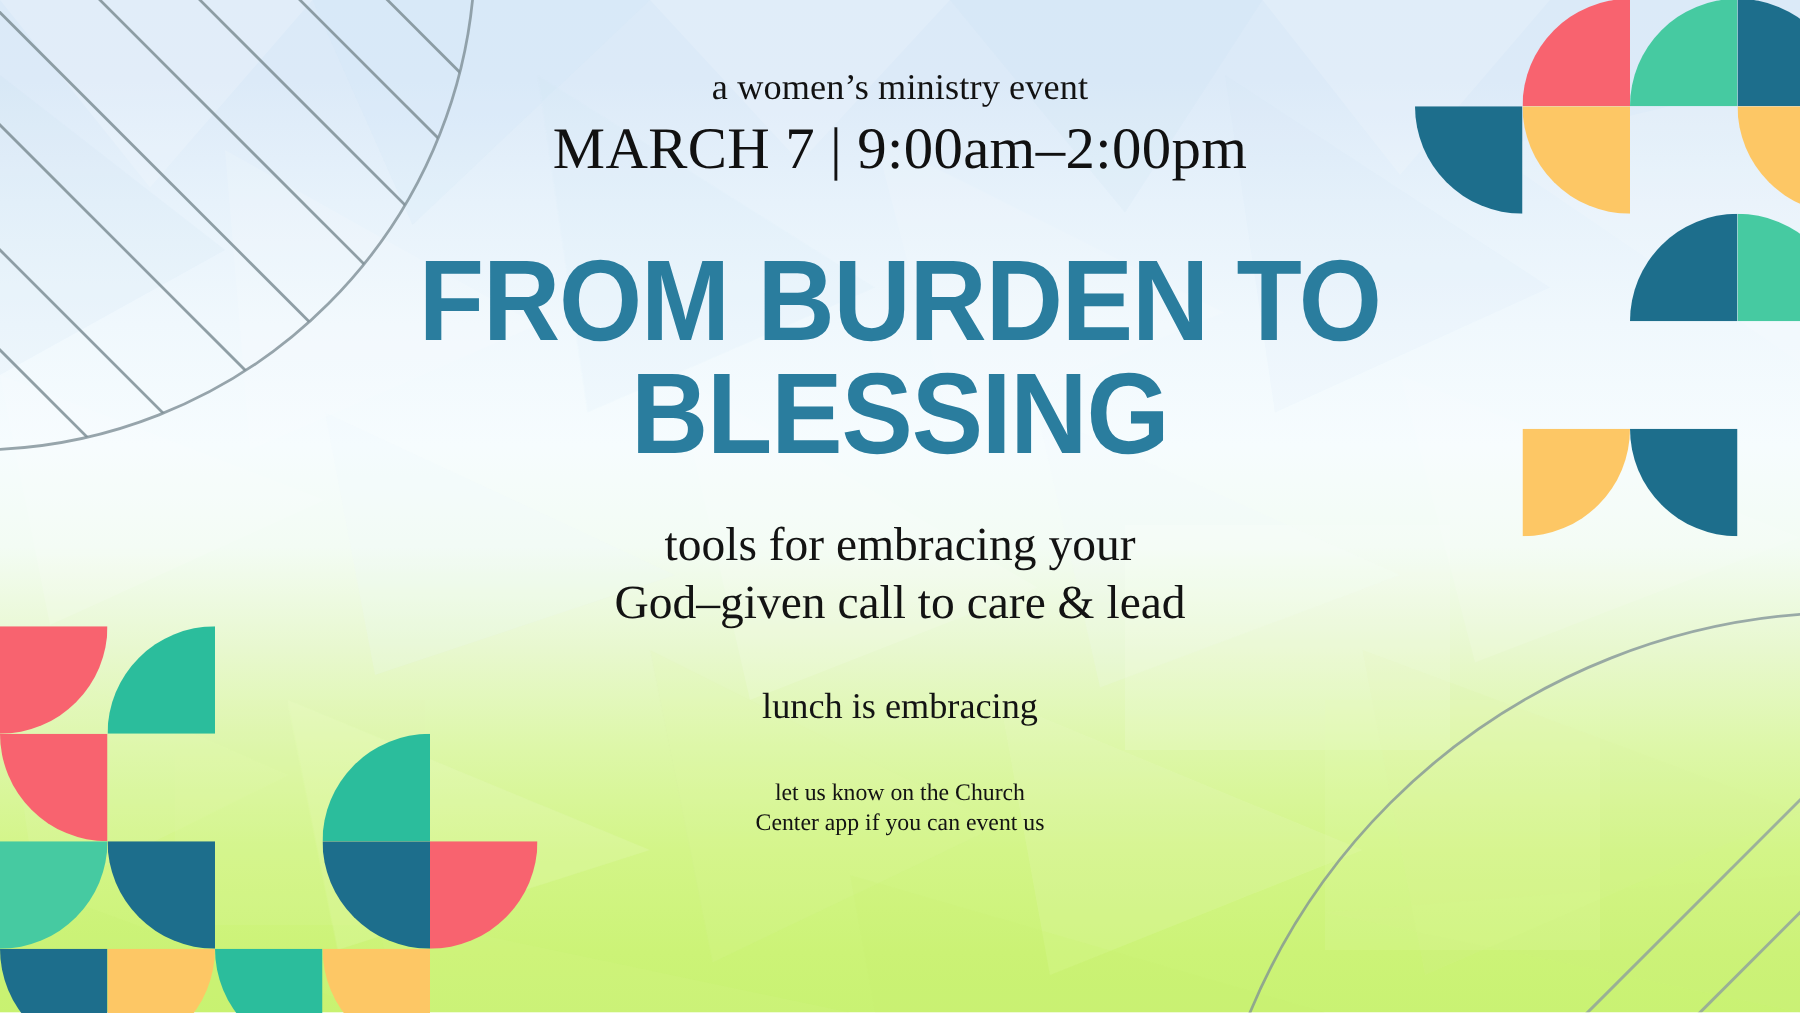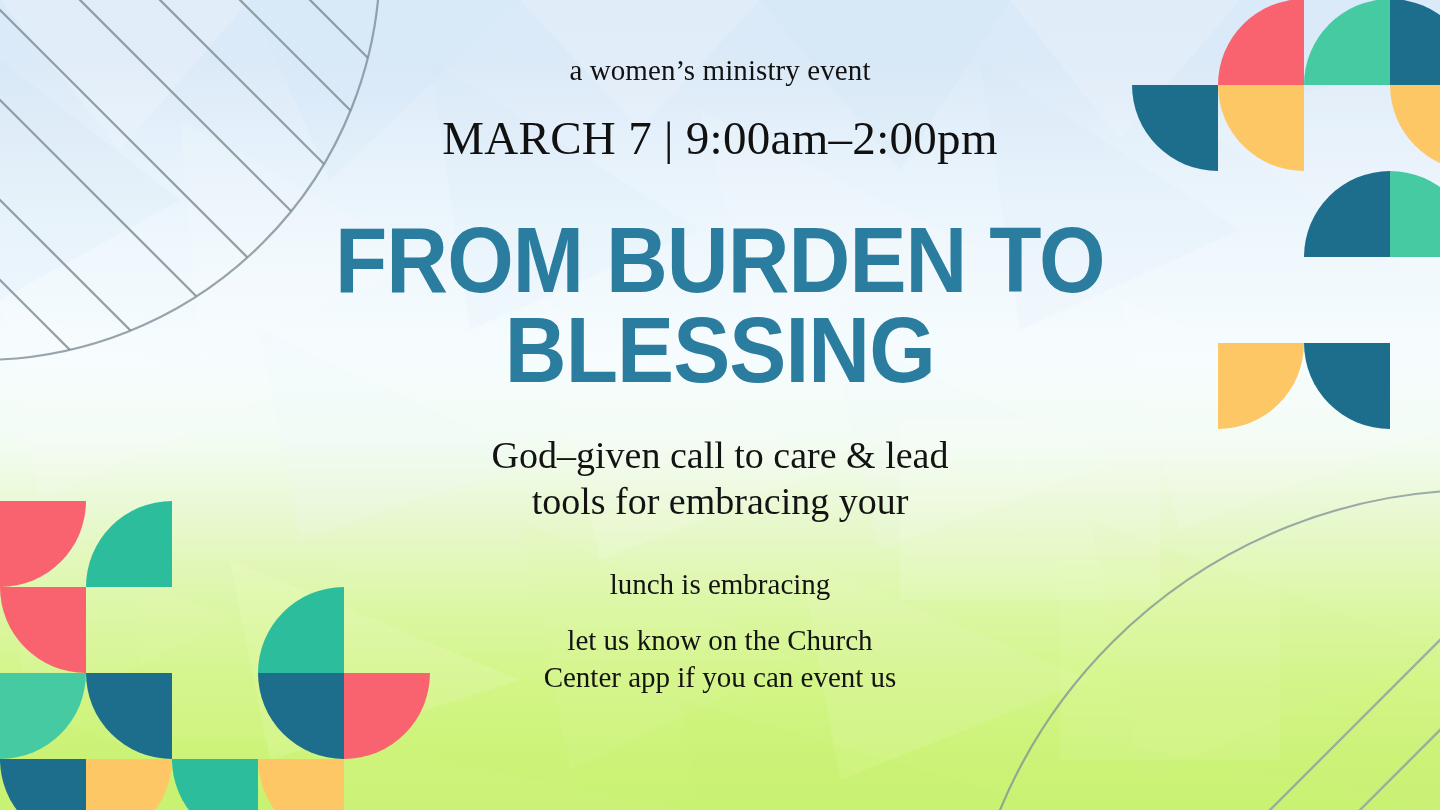--- a/index.html
+++ b/index.html
@@ -54,21 +54,21 @@
     text-align:center;
   }
   .kicker {
     margin-top:55px;
     font-size:29px;
     color:#121212;
     letter-spacing:.1px;
     line-height:1.1;
   }
   .datetime {
-    margin-top:27px;
+    margin-top:8px;
     font-size:47px;
     color:#111111;
     line-height:1.05;
     letter-spacing:.3px;
     white-space:nowrap;
   }
   .title {
     margin-top:52px;
     font-family:"Liberation Sans", sans-serif;
     font-weight:700;
@@ -85,22 +85,22 @@
     line-height:1.22;
     color:#131313;
   }
   .note {
     margin-top:44px;
     font-size:29px;
     color:#131313;
     line-height:1.15;
   }
   .rsvp {
-    margin-top:20px;
-    font-size:29px;
+    margin-top:40px;
+    font-size:19px;
     line-height:1.3;
     color:#131313;
   }
 </style>
 </head>
 <body>
 
 <div id="poster">
 
   <svg class="facets" viewBox="0 0 1440 810" preserveAspectRatio="none" aria-hidden="true">
@@ -238,22 +238,22 @@
     </div>
 
   <div class="content">
     <div class="kicker">a women’s ministry event</div>
     <div class="datetime">MARCH 7 | 9:00am–2:00pm</div>
     <div class="title">
       <div>FROM BURDEN TO</div>
       <div>BLESSING</div>
     </div>
     <div class="subtitle">
+      <div>tools for embracing your</div>
       <div>God–given call to care &amp; lead</div>
-      <div>tools for embracing your</div>
     </div>
     <div class="note">lunch is embracing</div>
     <div class="rsvp">
       <div>let us know on the Church</div>
       <div>Center app if you can event us</div>
     </div>
   </div>
 
 </div>
 

